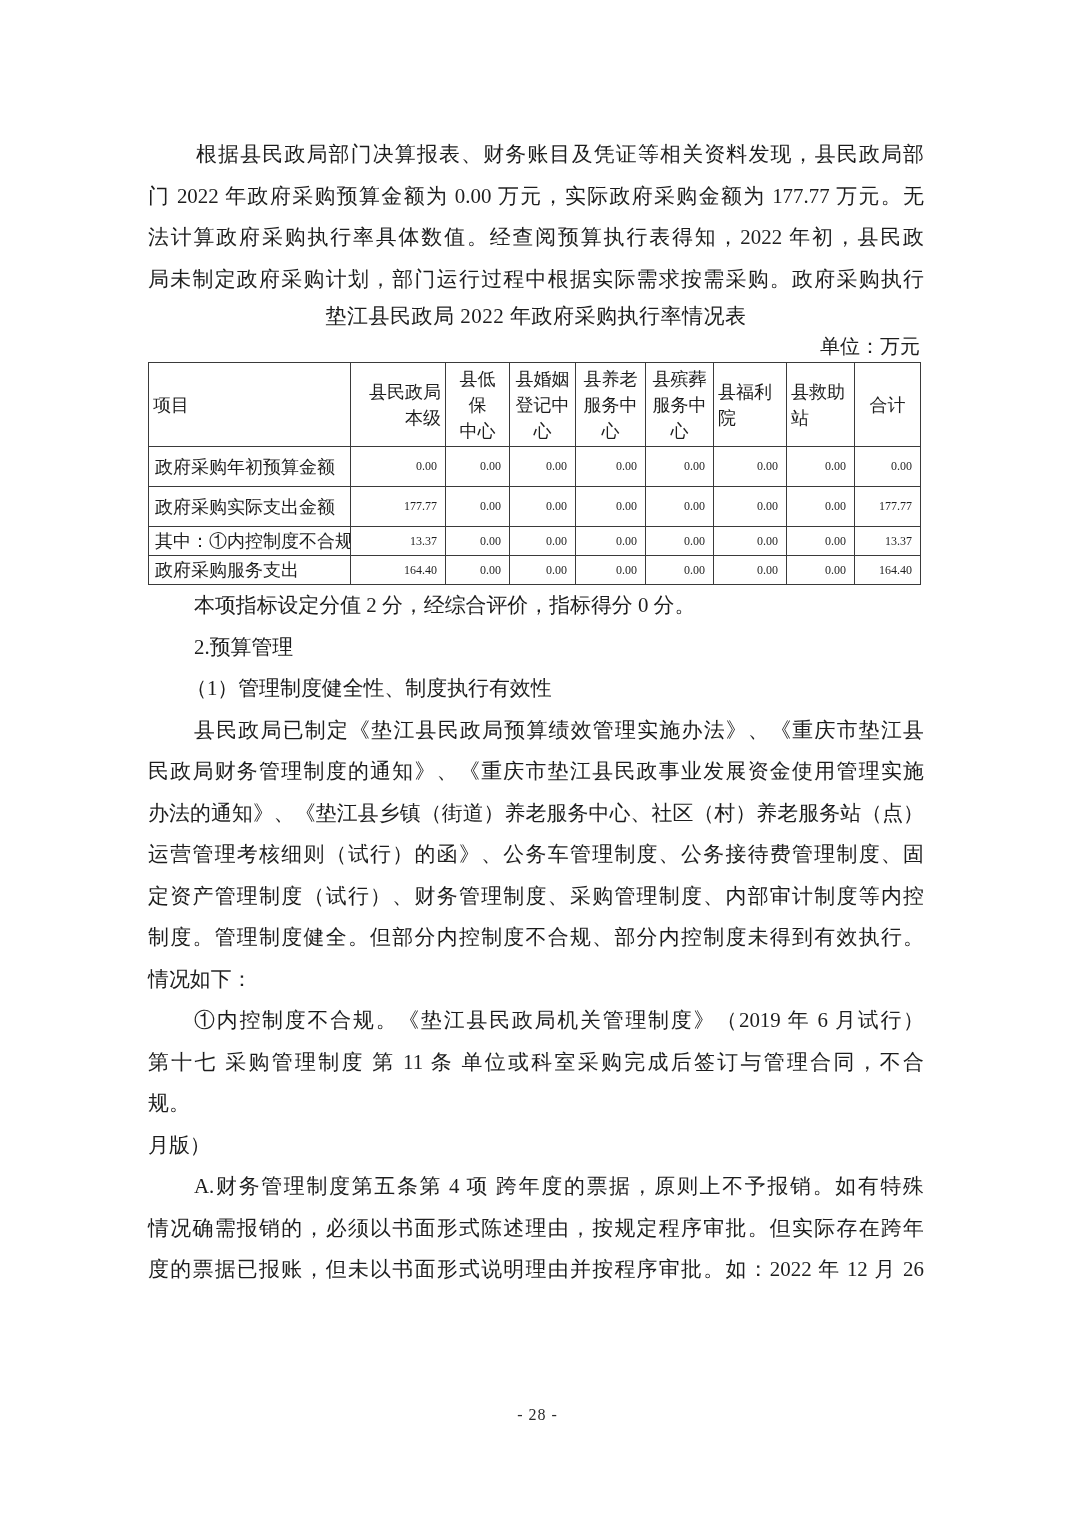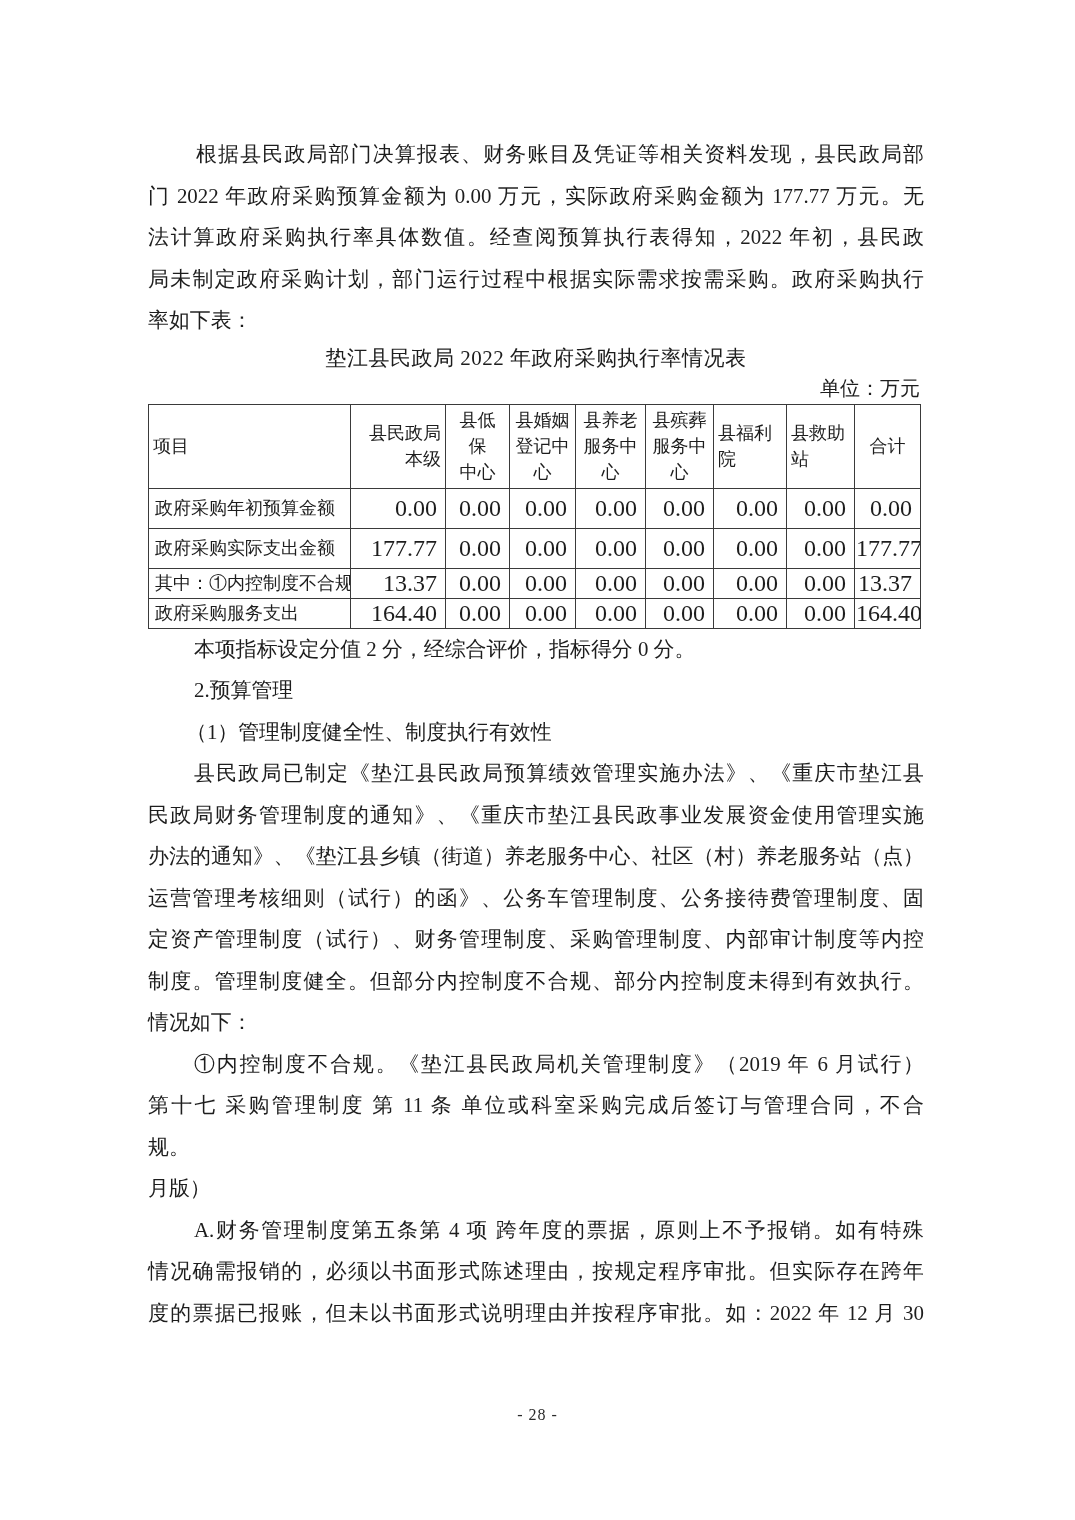--- a/index.html
+++ b/index.html
@@ -57,21 +57,21 @@
   tr.short { height:29px; }
   td.lbl {
     font-size:18px;
     text-align:left;
     padding-left:6px;
     vertical-align:middle;
     white-space:nowrap;
     margin-top:8px;
   }
   td.num {
-    font-size:24px;
+    font-size:12px;
     text-align:right;
     padding-right:8px;
     vertical-align:middle;
   }
   .page-num {
     position:absolute;
     top:1406px; left:0;
     width:100%;
     text-align:center;
     font-size:16px;
@@ -84,21 +84,20 @@
 
 <div class="page">
   <div class="content">
 
     <div id="intro-block">
         <div class="para">
           <div class="line fill" style="text-indent: 48px;">根据县民政局部门决算报表、财务账目及凭证等相关资料发现，县民政局部</div>
           <div class="line fill">门 2022 年政府采购预算金额为 0.00 万元，实际政府采购金额为 177.77 万元。无</div>
           <div class="line fill">法计算政府采购执行率具体数值。经查阅预算执行表得知，2022 年初，县民政</div>
           <div class="line fill">局未制定政府采购计划，部门运行过程中根据实际需求按需采购。政府采购执行</div>
-          <div class="line">率如下表：</div>
         </div>
       </div>
 
     <div class="tbl-title">垫江县民政局 2022 年政府采购执行率情况表</div>
 
     <div class="tbl-unit">单位：万元</div>
 
     <table class="gov">
       <colgroup id="cols">
           <col style="width: 202px;">
@@ -206,20 +205,20 @@
           <div class="line fill" style="text-indent: 46px;">①内控制度不合规。《垫江县民政局机关管理制度》（2019 年 6 月试行）</div>
           <div class="line fill">第十七 采购管理制度 第 11 条  单位或科室采购完成后签订与管理合同，不合</div>
           <div class="line">规。</div>
         </div>
         <div class="para">
           <div class="line">月版）</div>
         </div>
         <div class="para">
           <div class="line fill" style="text-indent: 46px;">A.财务管理制度第五条第 4 项  跨年度的票据，原则上不予报销。如有特殊</div>
           <div class="line fill">情况确需报销的，必须以书面形式陈述理由，按规定程序审批。但实际存在跨年</div>
-          <div class="line fill">度的票据已报账，但未以书面形式说明理由并按程序审批。如：2022 年 12 月 30</div>
+          <div class="line fill">度的票据已报账，但未以书面形式说明理由并按程序审批。如：2022 年 12 月 26</div>
         </div>
       </div>
 
   </div>
 
   <div class="page-num">- 28 -</div>
 </div>
 
 </body></html>

